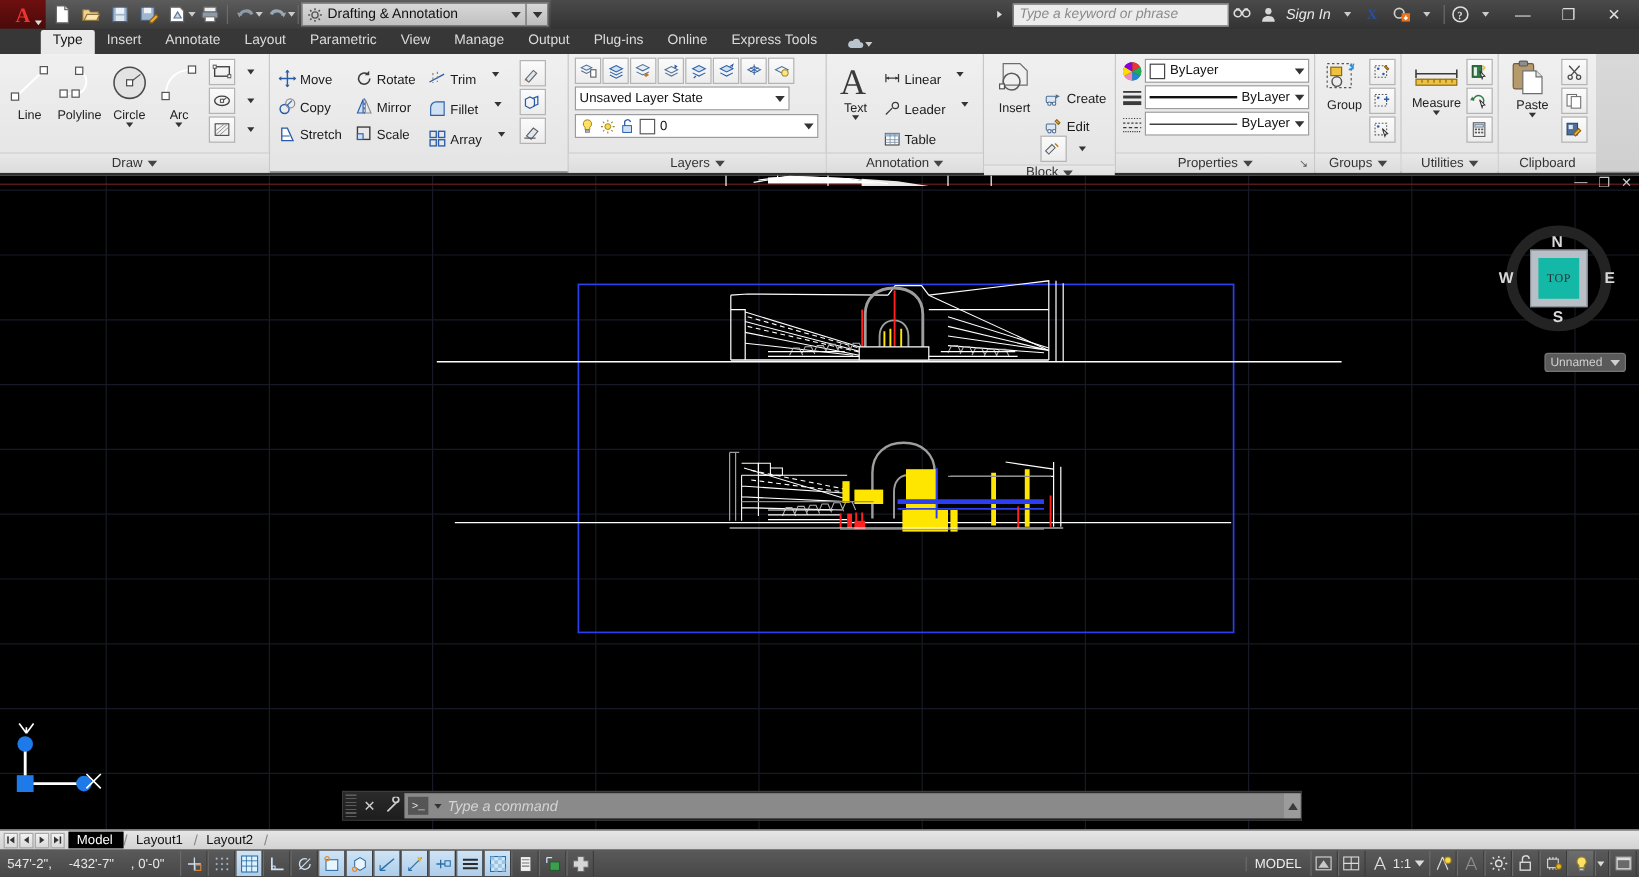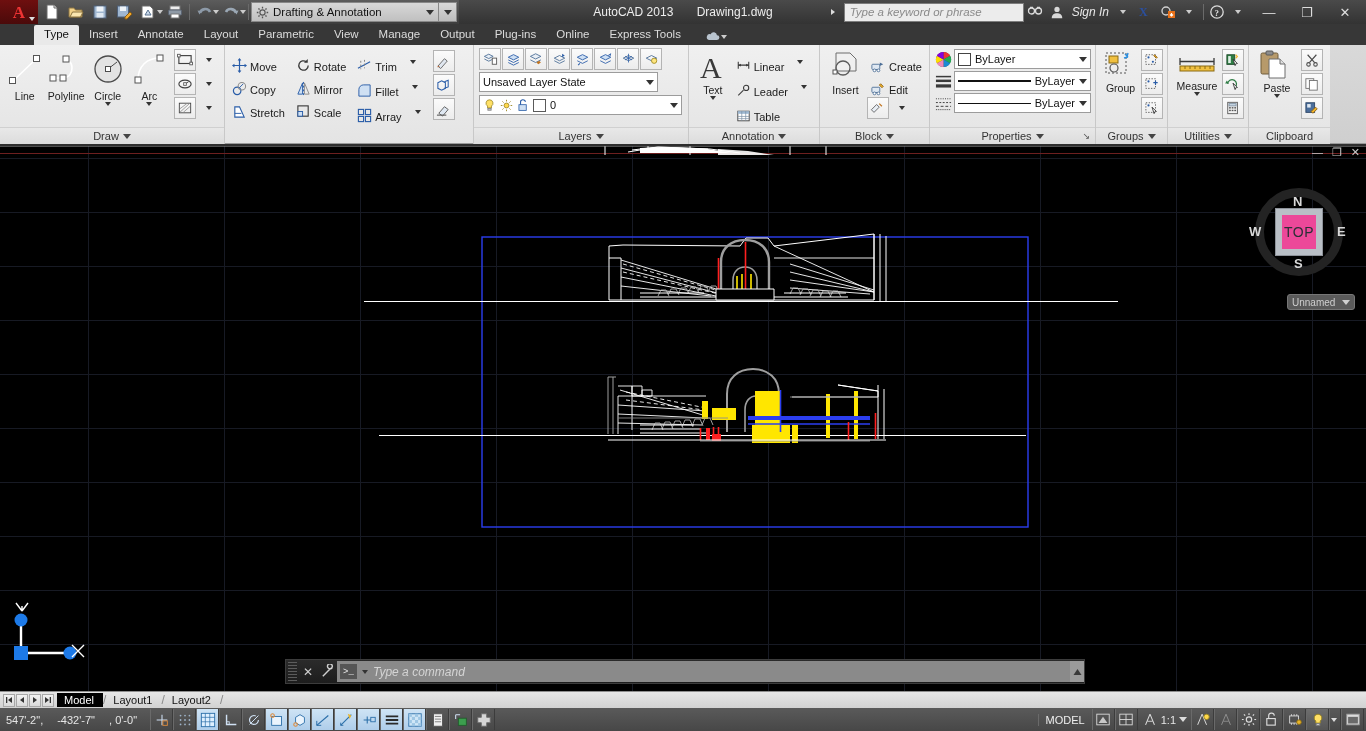--- a/index.html
+++ b/index.html
@@ -89,22 +89,22 @@
   .topbar-red { position:absolute; left:0; top:7px; width:1366px; height:1px; background:#6d1f1f;}
   .viewcube { position:absolute; right:15px; top:34px; width:104px; height:104px;}
   .vcring {
     position:absolute; left:8px; top:8px; width:88px; height:88px; border-radius:50%;
     border:9px solid #232323;
   }
   .vcface {
     position:absolute; left:28px; top:28px; width:48px; height:48px; background:#b9bfc6;
     border:1px solid #8d9299; display:flex; align-items:center; justify-content:center;
   }
-  .vcface .in { width:34px;height:34px;background:#ec4899;display:flex;align-items:center;justify-content:center;
-    font-size:14px;color:#2a2f36;letter-spacing:.5px;}
+  .vcface .in { width:34px;height:34px;background:#14b8a6;display:flex;align-items:center;justify-content:center;
+    font-size:10px;color:#2a2f36;letter-spacing:.5px;font-family:Liberation Serif, serif;}
   .vclab { position:absolute; color:#d8d8d8; font-size:13px; font-weight:bold;}
   .viewsel {
     position:absolute; right:11px; top:148px; width:68px; height:16px; background:#5a5a5a; color:#cfcfcf;
     border:1px solid #767676; border-radius:3px; font-size:10px; display:flex; align-items:center;
     padding:0 4px; gap:3px;
   }
   .viewsel .caretd { border-top-color:#cfcfcf; }
   .ucs { position:absolute; left:8px; bottom:28px; width:80px; height:76px;}
   .cmdwrap {
     position:absolute; left:285px; bottom:7px; width:800px; height:25px; display:flex; align-items:center;
@@ -225,24 +225,20 @@
             </g>
           </svg>
         <div class="lbl">Drafting &amp; Annotation</div>
         <div class="caretd"></div>
       </div>
       <div class="qatend">
           <div class="caretd"></div>
         </div>
     </div>
 
-    <div class="title-center">
-      <span>AutoCAD 2013</span>
-      <span>Drawing1.dwg</span>
-    </div>
 
     <div class="tright">
       <div class="ticon">
         <svg width="8" height="8" viewBox="0 0 8 8">
             <path d="M2 1l4 3-4 3z" fill="#ddd"></path>
           </svg>
       </div>
       <div class="srchbox">Type a keyword or phrase</div>
       <div class="ticon">
         <svg width="16" height="14" viewBox="0 0 16 14">
@@ -650,21 +646,21 @@
     <div class="panel" style="width:110px">
       <div class="pbody">
         <div class="bigbtn" style="width:48px">
           <svg width="38" height="34" viewBox="0 0 38 34">
               <path d="M10 3h14l6 6v12H10z" fill="#f0f0f0" stroke="#6d6d6d"></path>
               <circle cx="17" cy="18" r="7" fill="none" stroke="#5b5b5b" stroke-width="1.3"></circle>
               <rect x="7" y="20" width="4" height="4" fill="#fff" stroke="#555"></rect>
             </svg>
           <div class="lab">Insert</div>
         </div>
-        <div class="col" style="margin-top:2px">
+        <div class="col" style="margin-top:18px">
           <div class="smbtn">
             <svg width="16" height="14" viewBox="0 0 18 16">
                 <rect x="2" y="6" width="9" height="6" rx="1" fill="#dfe8f2" stroke="#4c6e96"></rect>
                 <circle cx="5" cy="13" r="1.6" fill="#fff" stroke="#4c6e96"></circle>
                 <circle cx="9.5" cy="13" r="1.6" fill="#fff" stroke="#4c6e96"></circle>
                 <path d="M11 4l4 2-4 2z" fill="#4c6e96"></path>
               </svg>
             <span class="lab">Create</span>
           </div>
           <div class="smbtn">

